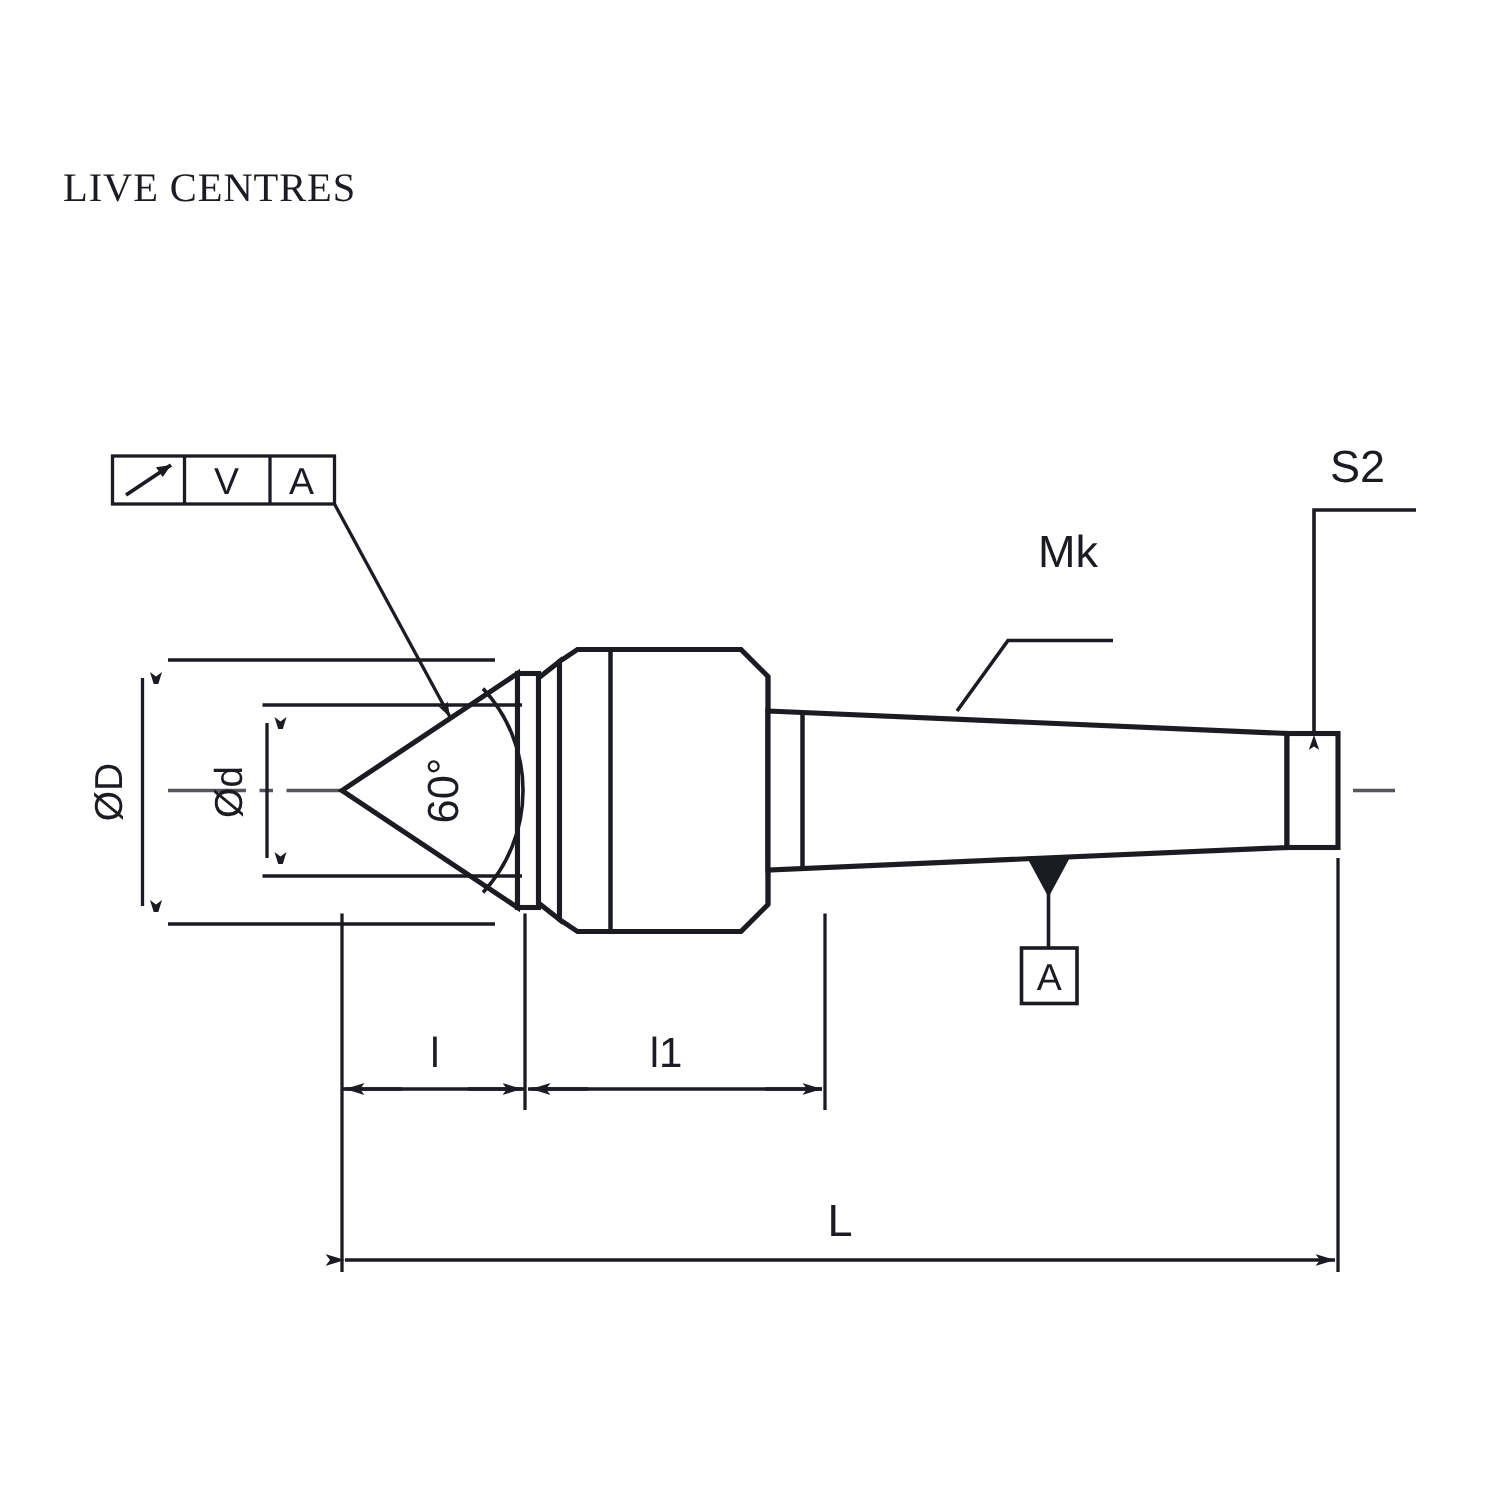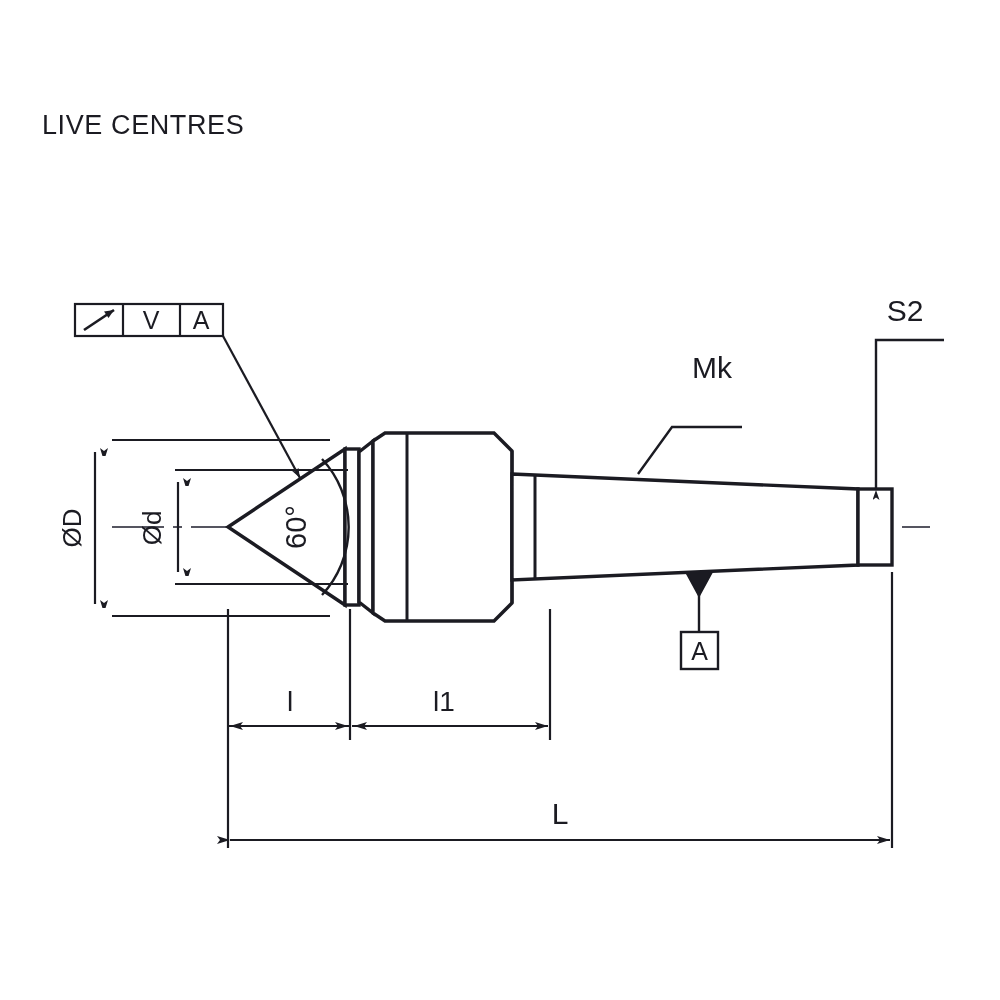--- a/index.html
+++ b/index.html
@@ -24,21 +24,21 @@
   .title-block {
     position: absolute;
     left: 42px;
     top: 112px;
     width: 520px;
   }
   .title-main {
     font-size: 27px;
     letter-spacing: 0.6px;
     color: #1b1b22;
-    font-family: Liberation Sans, sans-serif;
+    font-family: Liberation Serif, serif;
     line-height: 1;
   }
   .title-sub {
     position: absolute;
     left: 0px;
     top: 62px;
     font-size: 20px;
     color: #1b1b22;
     letter-spacing: 0.3px;
     white-space: nowrap;

